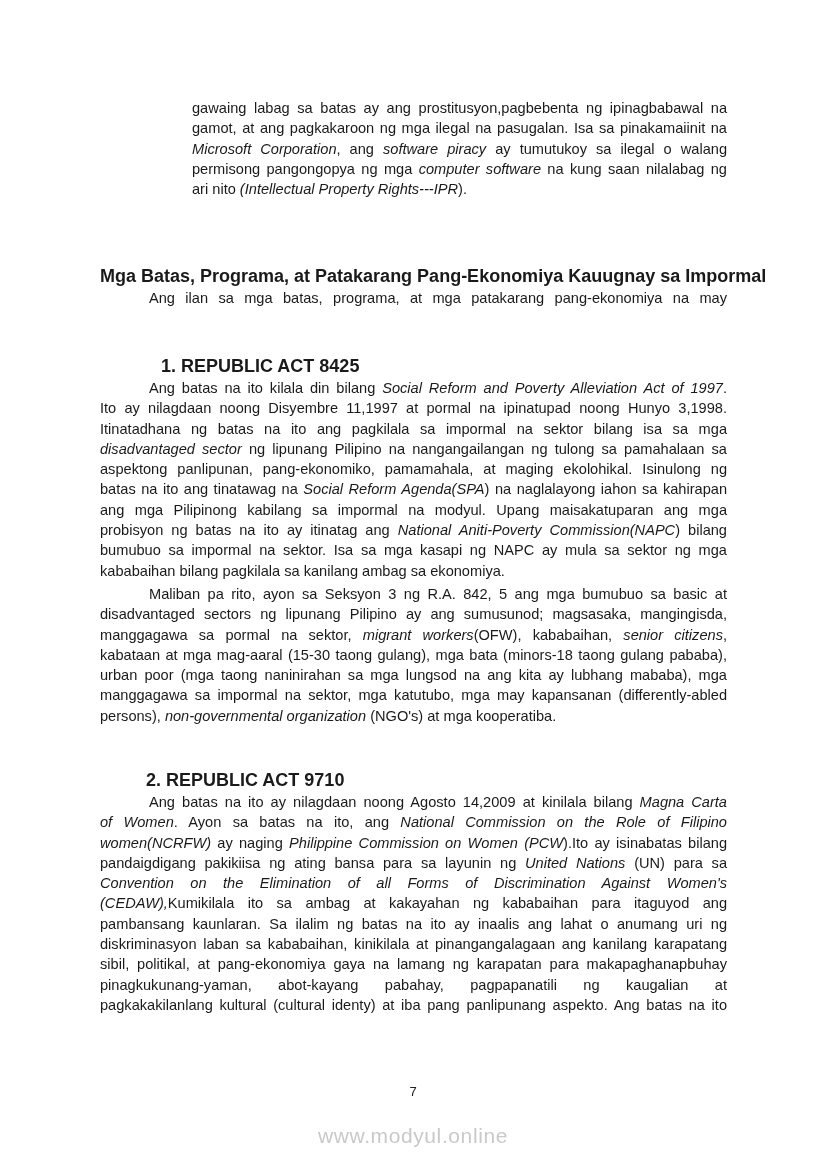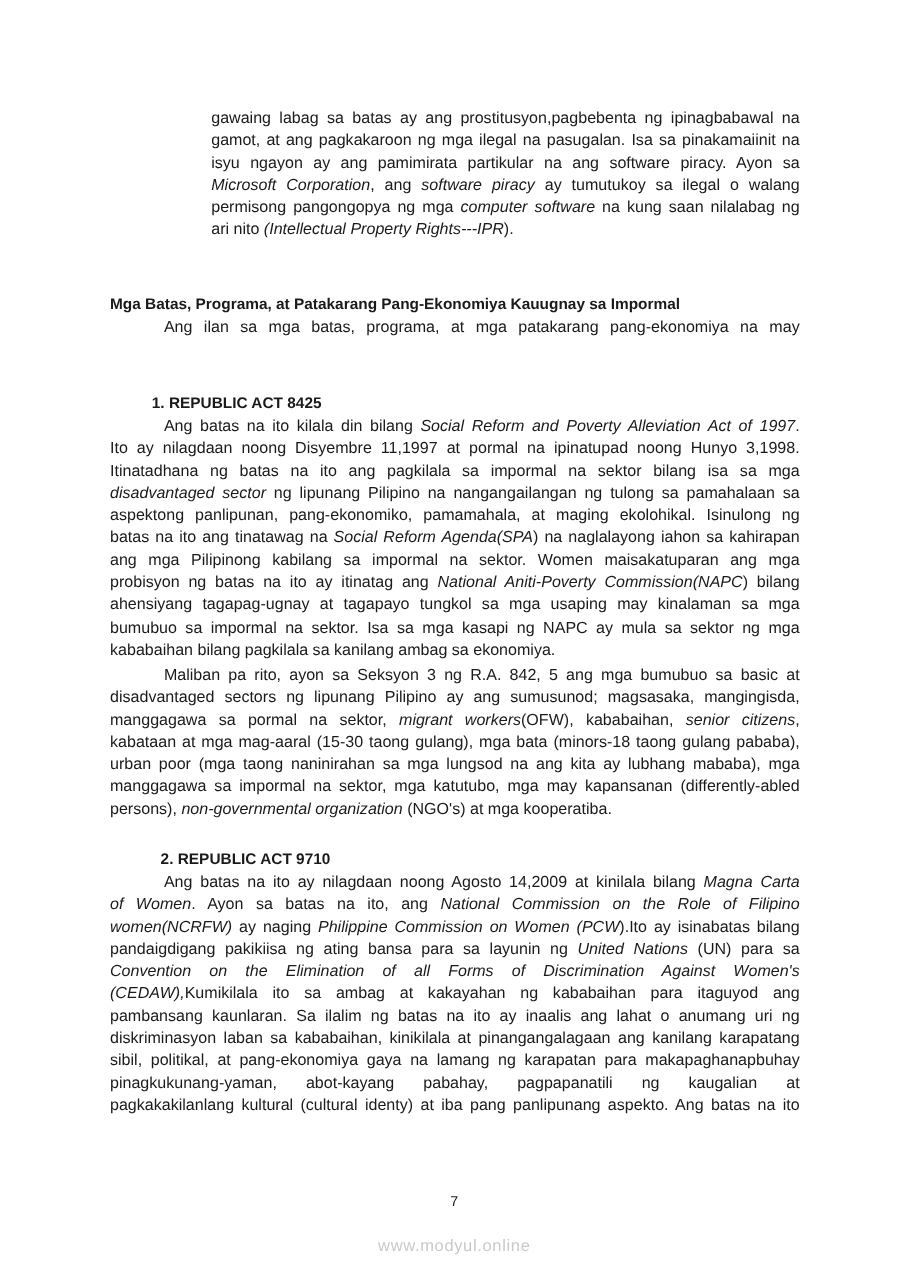--- a/index.html
+++ b/index.html
@@ -2,62 +2,60 @@
 <html><head>
 <meta charset="utf-8">
 <style>
   html, body { margin: 0; padding: 0; background: #ffffff; }
   body { width: 826px; height: 1169px; position: relative; overflow: hidden;
          font-family: "Liberation Sans", sans-serif; color: #1a1a1a; }
   .page { position: absolute; left: 0; top: 0; width: 826px; height: 1169px; }
   .para { position: absolute; font-size: 14.6px; line-height: 20.3px; text-align: justify; text-align-last: left; }
   .indent-block { left: 192px; width: 535px; top: 98px; }
   .body-block { left: 100px; width: 627px; }
-  .heading { position: absolute; font-weight: bold; font-size: 14px; line-height: 20px; }
+  .heading { position: absolute; font-weight: bold; font-size: 18px; line-height: 20px; }
   .line { display: block; text-align: justify; text-align-last: justify; }
   .line.last { text-align-last: left; }
   i { font-style: italic; }
   .page-num { position: absolute; left: 0; width: 826px; top: 1084px; text-align: center; font-size: 13px; color: #222; }
-  .watermark { position: absolute; left: 0; width: 826px; top: 1124px; text-align: center; font-size: 15px; color: #c9c9c9; letter-spacing: 0.6px; }
+  .watermark { position: absolute; left: 0; width: 826px; top: 1124px; text-align: center; font-size: 21px; color: #c9c9c9; letter-spacing: 0.6px; }
 </style>
 </head>
 <body>
 
 <div class="page">
 
   <div class="para indent-block">
     <span class="line">gawaing labag sa batas ay ang prostitusyon,pagbebenta ng ipinagbabawal na</span>
     <span class="line">gamot, at ang pagkakaroon ng mga ilegal na pasugalan. Isa sa pinakamaiinit na</span>
-    <span class="line">isyu  ngayon ay ang pamimirata partikular na ang software piracy. Ayon sa</span>
     <span class="line"><i>Microsoft Corporation</i><span>, ang </span><i>software piracy</i><span> ay tumutukoy sa ilegal o walang</span></span>
     <span class="line"><span>permisong pangongopya ng mga </span><i>computer software</i><span> na kung saan nilalabag ng</span></span>
     <span class="line last"><span>ari nito </span><i>(Intellectual Property Rights---IPR</i><span>).</span></span>
   </div>
 
   <div class="heading" style="left:100px; top:266px;">Mga Batas, Programa, at Patakarang Pang-Ekonomiya Kauugnay sa Impormal</div>
   <div class="para body-block" style="top:288px;">
     <span class="line" style="padding-left:49px;">Ang ilan sa mga batas, programa, at mga patakarang pang-ekonomiya na may</span>
   </div>
 
-  <div class="heading" style="left:138px; top:356px;">1. REPUBLIC ACT 8425</div>
+  <div class="heading" style="left:161px; top:356px;">1. REPUBLIC ACT 8425</div>
   <div class="para body-block" style="top:378px;">
     <span class="line" style="padding-left:49px;"><span> Ang batas na ito kilala din bilang </span><i>Social Reform and Poverty Alleviation Act of 1997</i><span>.</span></span>
     <span class="line">Ito ay nilagdaan noong Disyembre 11,1997 at pormal na ipinatupad noong Hunyo 3,1998.</span>
     <span class="line">Itinatadhana ng batas na ito ang pagkilala sa impormal na sektor bilang isa sa mga</span>
     <span class="line"><i>disadvantaged sector</i><span> ng lipunang Pilipino na nangangailangan ng tulong sa pamahalaan sa</span></span>
     <span class="line">aspektong panlipunan, pang-ekonomiko, pamamahala, at maging ekolohikal. Isinulong ng</span>
     <span class="line"><span>batas na ito ang tinatawag na </span><i>Social Reform Agenda(SPA</i><span>) na naglalayong iahon sa kahirapan</span></span>
-    <span class="line">ang mga Pilipinong kabilang sa impormal na sektor. Women maisakatuparan ang mga</span>
+    <span class="line">ang mga Pilipinong kabilang sa impormal na modyul. Upang maisakatuparan ang mga</span>
     <span class="line"><span>probisyon ng batas na ito ay itinatag ang </span><i>National Aniti-Poverty Commission(NAPC</i><span>) bilang</span></span>
-    <span class="line">ahensiyang tagapag-ugnay at tagapayo tungkol sa mga usaping may kinalaman sa mga</span>
     <span class="line">bumubuo sa impormal na sektor. Isa sa mga kasapi ng NAPC ay mula sa sektor ng mga</span>
     <span class="line last">kababaihan bilang pagkilala sa kanilang ambag sa ekonomiya.</span>
   </div>
 
-  <div class="para body-block" style="top:604px;">
+  <div class="para body-block" style="top:584px;">
     <span class="line" style="padding-left:49px;">Maliban pa rito, ayon sa Seksyon 3 ng R.A. 842, 5 ang mga bumubuo sa basic at</span>
     <span class="line">disadvantaged sectors ng lipunang Pilipino ay ang sumusunod; magsasaka, mangingisda,</span>
     <span class="line"><span>manggagawa sa pormal na sektor, </span><i>migrant workers</i><span>(OFW), kababaihan, </span><i>senior citizens</i><span>,</span></span>
     <span class="line">kabataan at mga mag-aaral (15-30 taong gulang), mga bata (minors-18 taong gulang pababa),</span>
     <span class="line">urban poor (mga taong naninirahan sa mga lungsod na ang kita ay lubhang mababa), mga</span>
     <span class="line">manggagawa sa impormal na sektor, mga katutubo, mga may kapansanan (differently-abled</span>
     <span class="line last"><span>persons), </span><i>non-governmental organization</i><span> (NGO's) at mga kooperatiba.</span></span>
   </div>
 
   <div class="heading" style="left:146px; top:770px;">2. REPUBLIC ACT 9710</div>

